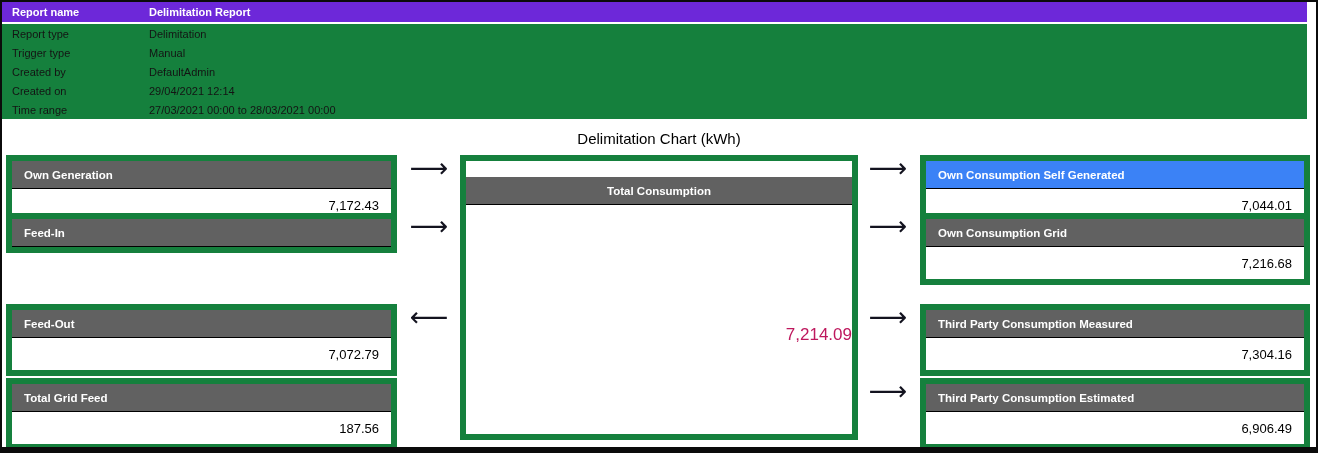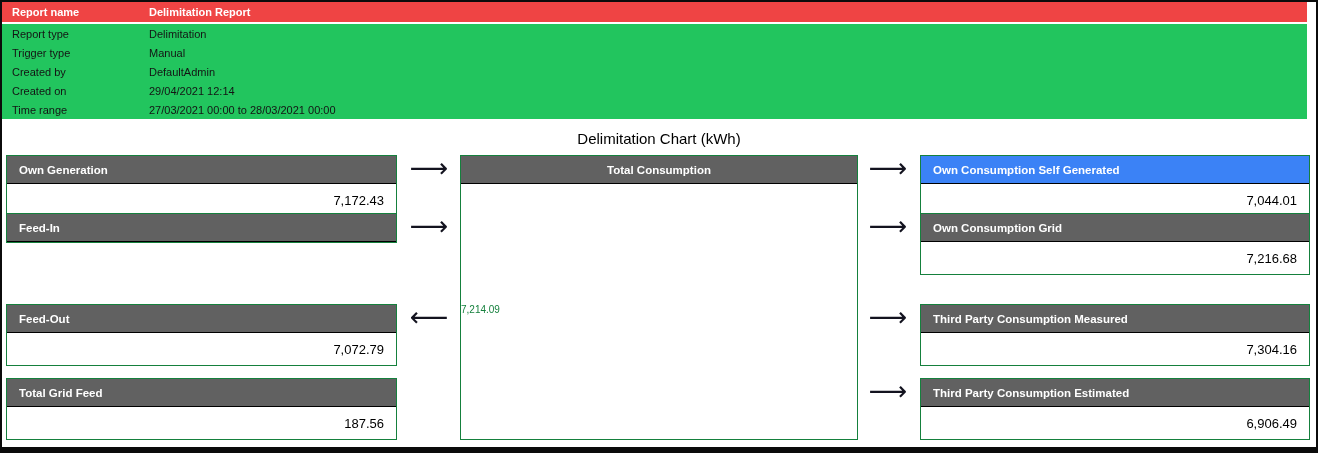--- a/index.html
+++ b/index.html
@@ -7,44 +7,44 @@
     width:1318px;height:456px;position:relative;background:#ffffff;
     font-family:"Liberation Sans",sans-serif;overflow:hidden;
   }
   .frame{
     position:absolute;left:0;top:0;width:1318px;height:453px;
     border:2px solid #0b0b0b;border-bottom-width:6px;box-sizing:border-box;
     pointer-events:none;
   }
   
   .report-table{position:absolute;left:2px;top:2px;width:1305px;}
-  .rt-row{display:flex;align-items:center;height:19px;background:#22c55e;
+  .rt-row{display:flex;align-items:center;height:19px;background:#15803d;
     font-size:11px;color:#141414;}
-  .rt-row.head{height:20px;background:#ef4444;color:#ffffff;font-weight:bold;
+  .rt-row.head{height:20px;background:#6d28d9;color:#ffffff;font-weight:bold;
     margin-bottom:2px;}
   .rt-label{width:137px;padding-left:10px;flex:none;}
   .rt-value{flex:1;}
   
   .chart-title{position:absolute;left:0;top:130px;width:1318px;text-align:center;
     font-size:15px;color:#000;}
   
-  .box{position:absolute;border:1px solid #15803d;background:#fff;box-sizing:border-box;}
+  .box{position:absolute;border:6px solid #15803d;background:#fff;box-sizing:border-box;}
   .box-hdr{height:28px;background:#616161;border-bottom:1px solid #000;
     color:#fff;font-weight:bold;font-size:11.5px;display:flex;align-items:center;
     padding:0 12px;box-sizing:border-box;}
   .box-hdr.green{background:#3b82f6;}
-  .box-hdr.center{justify-content:center;}
+  .box-hdr.center{justify-content:center;margin-top:16px;}
   .box-val{height:32px;display:flex;align-items:center;justify-content:flex-end;
     padding-right:12px;font-size:13px;color:#000;}
   .left-box{left:6px;width:391px;}
   .right-box{left:920px;width:390px;}
   .center-box{left:460px;top:155px;width:398px;height:285px;}
   .center-body{position:relative;height:256px;}
-  .center-val{position:absolute;left:0;top:120px;width:100%;text-align:left;
-    font-size:10px;color:#15803d;}
+  .center-val{position:absolute;left:0;top:120px;width:100%;text-align:right;
+    font-size:17px;color:#be185d;}
   .r1{top:155px;} .r2{top:213px;} .r3{top:304px;} .r4{top:378px;}
   
   .arrow{position:absolute;width:62px;height:28px;line-height:26px;text-align:center;
     font-size:27px;color:#13131f;font-family:"DejaVu Sans",sans-serif;
     font-weight:normal;}
   .gap-left{left:398px;}
   .gap-right{left:857px;}
 </style>
 </head>
 <body>

